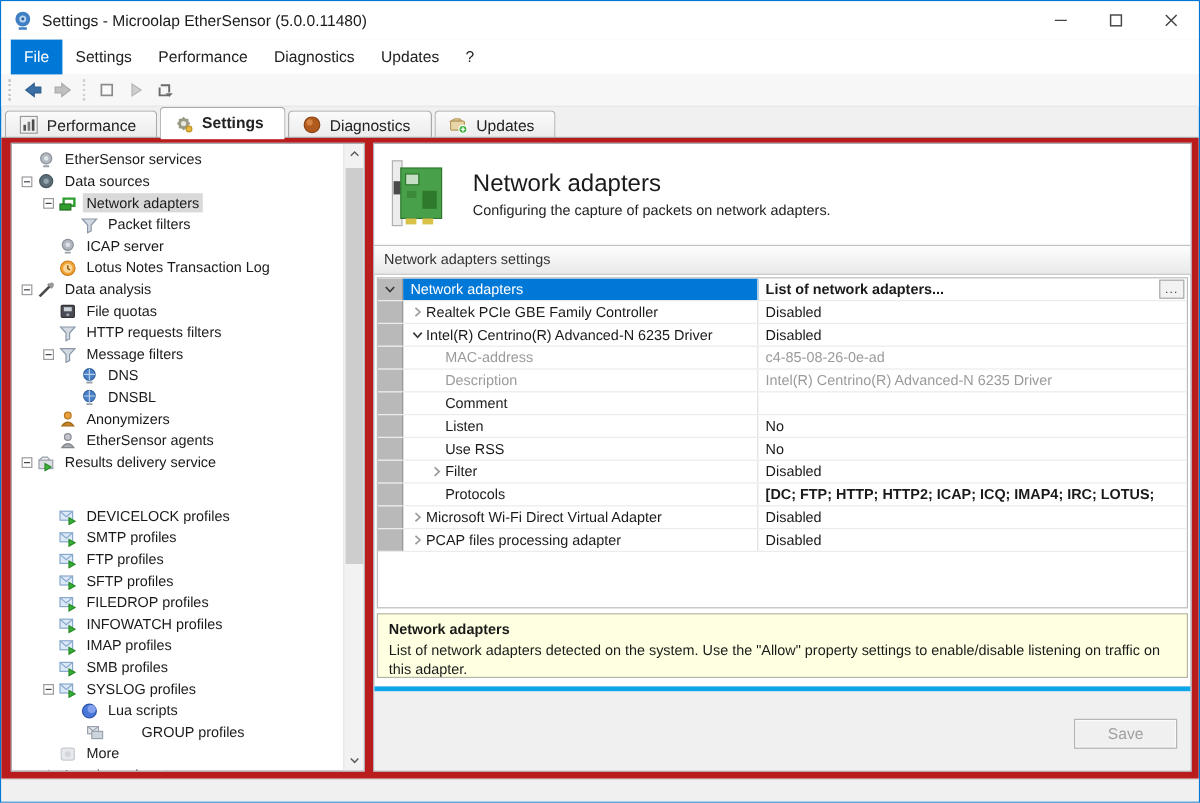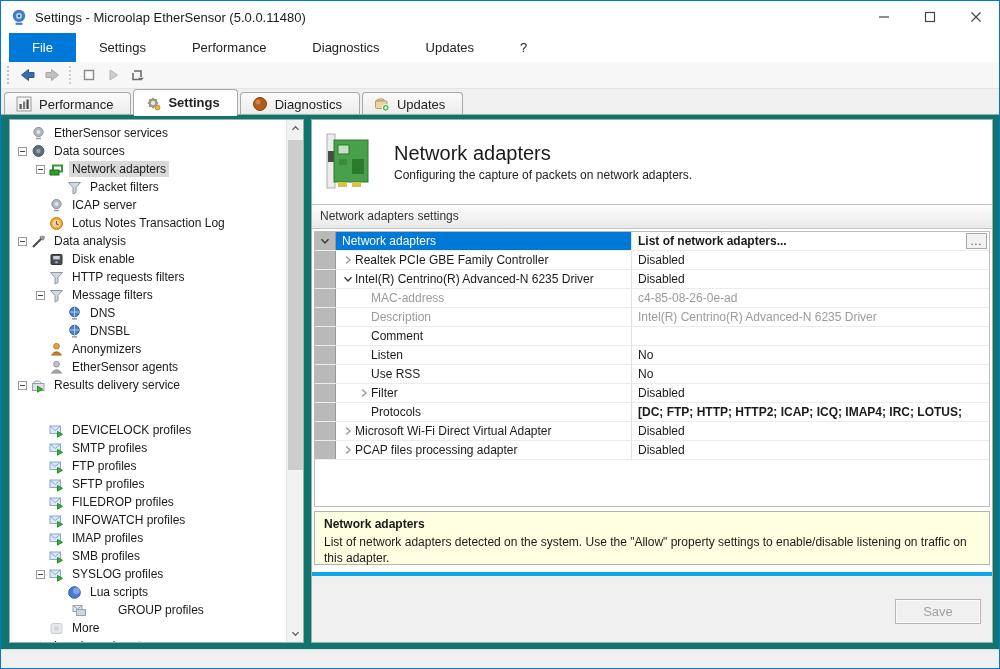--- a/index.html
+++ b/index.html
@@ -12,42 +12,42 @@
   
   .titlebar { height:32px; background:#ffffff; display:flex; align-items:center; padding-left:9px; }
   .app-icon { width:18px; height:18px; margin-right:7px; flex:none; }
   .app-icon svg { width:100%; height:100%; }
   .title { font-size:13px; color:#1a1a1a; flex:1; white-space:nowrap; }
   .win-btns { display:flex; height:32px; }
   .win-btn { width:46px; height:32px; display:flex; align-items:center; justify-content:center; }
   .win-btn svg { width:12px; height:12px; }
   
   .menubar { height:29px; background:#ffffff; display:flex; align-items:stretch; padding-left:8px; }
-  .menu-item { font-size:13px; color:#222; padding:0 23px; display:flex; align-items:center; cursor:default; }
+  .menu-item { font-size:13px; color:#222; padding:0 11px; display:flex; align-items:center; cursor:default; }
   .menu-item.active { background:#0078d7; color:#fff; }
   
   .toolbar { height:27px; background:#f7f7f7; border-bottom:1px solid #e5e5e5; display:flex; align-items:center; padding-left:4px; }
   .tb-grip { width:7px; height:18px; margin-right:4px;
     background-image:repeating-linear-gradient(#c3c3c3 0 2px, transparent 2px 4px); background-size:2px 100%; background-repeat:no-repeat; background-position:2px 0; }
   .tb-sep { width:9px; height:18px; margin:0 2px;
     background-image:repeating-linear-gradient(#cfcfcf 0 2px, transparent 2px 4px); background-size:2px 100%; background-repeat:no-repeat; background-position:3px 0; }
   .tb-btn { width:23px; height:22px; display:flex; align-items:center; justify-content:center; margin-right:1px; }
   .tb-btn svg { width:16px; height:16px; }
   
   .tabstrip { height:26px; display:flex; align-items:flex-end; padding-left:3px; position:relative; }
   .tabstrip::after { content:""; position:absolute; left:0; right:0; bottom:0; height:1px; background:#a9a9a9; }
   .tab { height:23px; display:flex; align-items:center; gap:7px; padding:0 17px 0 11px; font-size:13px; color:#222;
     border:1px solid #a9a9a9; border-bottom:none; border-radius:4px 4px 0 0; margin-right:2px;
     background:linear-gradient(#fbfbfb,#ebebeb); position:relative; }
   .tab.active { height:26px; background:#ffffff; font-weight:bold; z-index:3; }
   .tab.active::after { content:""; position:absolute; left:0; right:0; bottom:-1px; height:2px; background:#ffffff; }
   .tab .ticon { width:16px; height:16px; flex:none; }
   .tab .ticon svg { width:100%; height:100%; }
   
-  .main { position:relative; height:534px; background:#0f766e; }
+  .main { position:relative; height:534px; background:#b91c1c; }
   
   .tree-panel { position:absolute; left:8px; top:4px; width:295px; height:524px; background:#fff;
     border:1px solid #a5a9b0; overflow:hidden; font-size:12px; }
   .tree-inner { position:absolute; left:0; top:4px; right:17px; }
   .tree-row { height:18px; display:flex; align-items:center; white-space:nowrap; cursor:default; }
   .tree-exp { width:9px; height:9px; border:1px solid #9a9aa0; background:#fff; position:relative; flex:none; margin-right:4px; }
   .tree-exp::after { content:""; position:absolute; left:1px; right:1px; top:3px; height:1px; background:#444; }
   .tree-exp-empty { width:13px; flex:none; }
   .tico { width:15px; height:15px; margin-right:5px; flex:none; }
   .tico svg { width:100%; height:100%; }
@@ -262,21 +262,21 @@
               </svg></span>
             <span class="tree-label">Data analysis</span>
           </div>
           <div class="tree-row" style="padding-left: 26px;">
             <span class="tree-exp-empty"></span>
             <span class="tico"><svg viewBox="0 0 15 15">
                 <rect x="2" y="2.5" width="11" height="10" rx="1" fill="#4c4c56" stroke="#333"></rect>
                 <rect x="4.2" y="4" width="6.6" height="3.4" fill="#ccd2da"></rect>
                 <circle cx="7.5" cy="10.3" r="1.3" fill="#9aa4ae"></circle>
               </svg></span>
-            <span class="tree-label">Disk enable</span>
+            <span class="tree-label">File quotas</span>
           </div>
           <div class="tree-row" style="padding-left: 26px;">
             <span class="tree-exp-empty"></span>
             <span class="tico"><svg viewBox="0 0 15 15">
                 <path d="M1.5 2.5 h12 l-4.5 5 v5 l-3 1.5 v-6.5 z" fill="#d2d9e2" stroke="#8a97a8"></path>
               </svg></span>
             <span class="tree-label">HTTP requests filters</span>
           </div>
           <div class="tree-row" style="padding-left: 26px;">
             <span class="tree-exp"></span>

